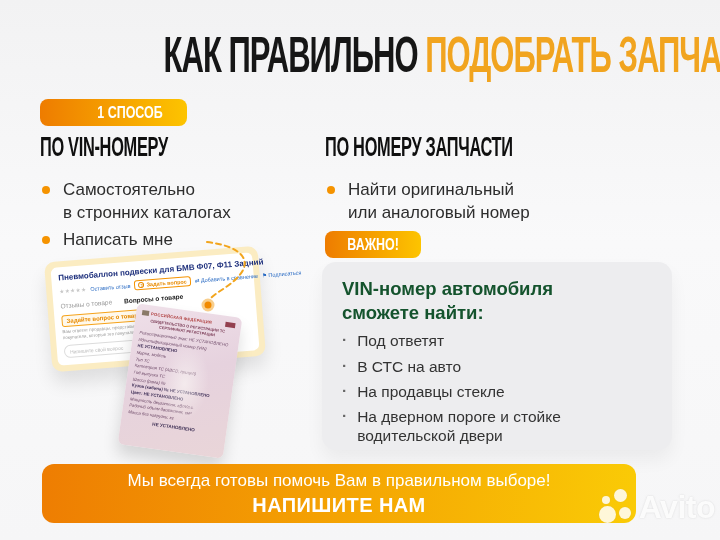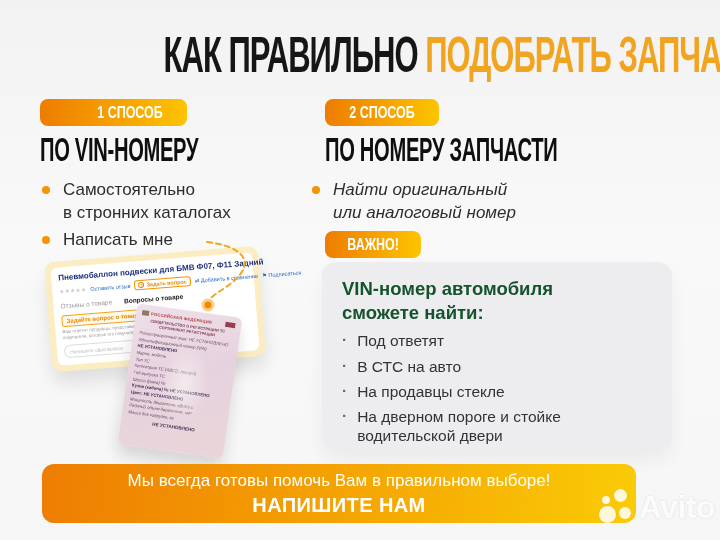--- a/index.html
+++ b/index.html
@@ -22,32 +22,32 @@
     background:linear-gradient(90deg,#EE7C00 0%,#FDC400 100%);
     color:#fff; display:flex; align-items:center; justify-content:center;
     padding:0 15px; font-weight:800; font-size:16px; white-space:nowrap;
   }
   .badge .squeeze{ transform:scale(0.78,1.02); letter-spacing:0; }
   #badge-1{ left:40px; top:99px;padding-left:48px; }
   #badge-2{ left:325px; top:99px; }
   #badge-important{ left:325px; top:231px; }
   
   .col-heading{
-    position:absolute; font-size:32px; font-weight:800; color:#0f0f0f; white-space:nowrap;
+    position:absolute; font-size:26px; font-weight:800; color:#0f0f0f; white-space:nowrap;
   }
   .col-heading .squeeze{ transform:scale(0.63,1.05); transform-origin:left top; letter-spacing:-0.5px; }
   #heading-1{ left:40px; top:131px; }
   #heading-2{ left:325px; top:131px; }
   
   .bullet{ position:absolute; display:flex; gap:13px; }
   .dot{ width:8px; height:8px; border-radius:50%; background:#F59300; margin-top:7px; flex:none; }
   .bullet-text{ font-size:17px; color:#2d2d2d; line-height:1.33; white-space:pre-line; }
   #bullet-1a{ left:42px; top:179px; }
   #bullet-1b{ left:42px; top:229px; }
-  #bullet-2a{ left:312px; top:179px;font-style:italic; }
+  #bullet-2a{ left:327px; top:179px; }
   
   .vin-card{
     position:absolute; left:322px; top:262px; width:350px; height:188px;
     background:#EDEDEF; border-radius:14px; padding:15px 20px 12px 20px;
     box-shadow:0 10px 18px rgba(0,0,0,0.05);
   }
   .vin-title{ font-size:18.5px; font-weight:700; color:#14532d; line-height:1.28; white-space:pre-line; }
   .vin-list{ margin-top:7px; }
   .vin-item{ display:flex; gap:10px; font-size:15.5px; color:#333; line-height:1.24; margin-top:6px; white-space:pre-line; }
   .vin-marker{ color:#666; flex:none; font-weight:700; margin-top:-1px; }
@@ -132,23 +132,20 @@
   <div class="bullet" id="bullet-1b">
     <span class="dot"></span>
     <span class="bullet-text">Написать мне</span>
   </div>
   <div class="bullet" id="bullet-1a">
     <span class="dot"></span>
     <span class="bullet-text">Самостоятельно
 в стронних каталогах</span>
   </div>
 
-  <div class="badge" id="badge-2">
-    <span class="squeeze">2 СПОСОБ</span>
-  </div>
   <div class="col-heading" id="heading-2">
     <span class="squeeze">ПО НОМЕРУ ЗАПЧАСТИ</span>
   </div>
   <div class="bullet" id="bullet-2a">
     <span class="dot"></span>
     <span class="bullet-text">Найти оригинальный
 или аналоговый номер</span>
   </div>
 
   <div class="badge" id="badge-important">

